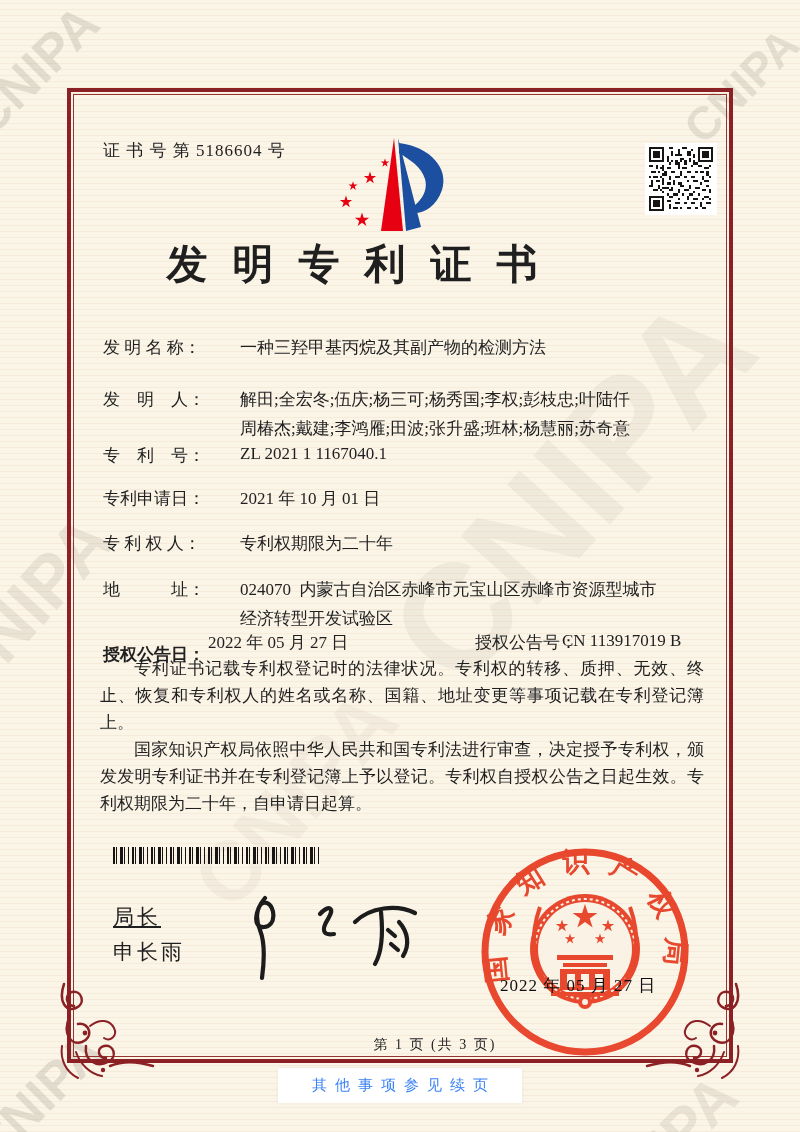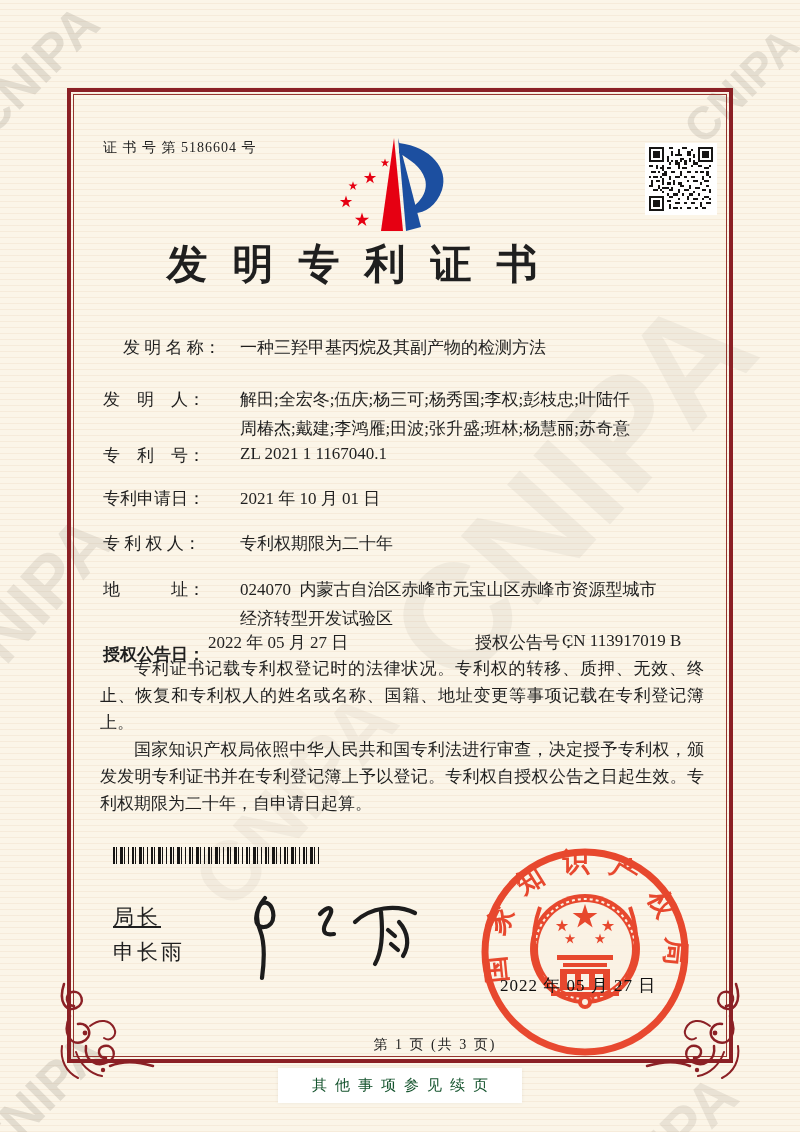--- a/index.html
+++ b/index.html
@@ -33,21 +33,21 @@
   .frame{
     position:absolute;left:67px;top:88px;width:666px;height:975px;
     border:4px solid #8b2025;box-sizing:border-box;
   }
   .frame-inner{
     position:absolute;left:2px;top:2px;right:2px;bottom:2px;
     border:1px solid #96352e;
   }
   .abs{position:absolute;}
 
-  .cert-no{left:103px;top:139px;font-size:14px;letter-spacing:1px;white-space:pre;}
+  .cert-no{left:103px;top:139px;font-size:17px;letter-spacing:1px;white-space:pre;}
   .title{
     left:67px;top:237px;width:570px;text-align:center;
     font-size:41px;font-weight:bold;letter-spacing:25px;text-indent:25px;
   }
 
   .field-label{font-size:17px;white-space:pre;}
   .field-value{font-size:17px;white-space:pre;}
   .lab{left:103px;}
   .val{left:240px;}
 
@@ -72,21 +72,21 @@
 
   .seal-date{
     left:500px;top:974px;font-size:17px;letter-spacing:1px;color:#101010;white-space:pre;z-index:4;
   }
   .page-indicator{
     left:67px;top:1036px;width:736px;text-align:center;font-size:14px;letter-spacing:2px;
   }
   .footer-note{
     left:50%;top:1068px;transform:translateX(-50%);
     background:#ffffff;padding:8px 26px;
-    font-size:15px;letter-spacing:8px;text-indent:8px;color:#14532d;
+    font-size:15px;letter-spacing:8px;text-indent:8px;color:#3b82f6;
     box-shadow:0 0 4px rgba(0,0,0,0.06);
   }
   .qr-box{
     left:645px;top:143px;width:72px;height:72px;background:#fff;
     display:flex;align-items:center;justify-content:center;
   }
 </style>
 </head>
 <body>
 
@@ -160,21 +160,21 @@
           <rect x="2" y="24" width="3" height="3"></rect>
         <path d="M8,6h1v1h-1z M10,6h1v1h-1z M12,6h1v1h-1z M14,6h1v1h-1z M16,6h1v1h-1z M18,6h1v1h-1z M20,6h1v1h-1z M6,8h1v1h-1z M6,10h1v1h-1z M6,12h1v1h-1z M6,14h1v1h-1z M6,16h1v1h-1z M6,18h1v1h-1z M6,20h1v1h-1z"></path>
         <path d="M9,0h2v1h-2z M13,1h1v2h-1z M15,0h2v1h-2z M19,1h1v1h-1z M10,2h1v2h-1z M12,3h3v1h-3z M17,2h2v2h-2z M20,3h1v2h-1z M8,4h1v2h-1z M14,5h2v1h-2z M18,5h1v2h-1z M9,7h1v1h-1z M12,7h2v1h-2z M16,7h1v1h-1z M20,7h2v1h-2z M0,8h2v1h-2z M3,8h1v2h-1z M5,9h2v1h-2z M8,9h2v1h-2z M13,8h1v2h-1z M15,9h2v1h-2z M19,8h1v1h-1z M22,8h2v1h-2z M25,9h2v1h-2z M27,8h1v1h-1z M1,11h2v1h-2z M4,11h1v1h-1z M7,11h1v2h-1z M10,11h2v1h-2z M14,11h1v2h-1z M17,11h2v1h-2z M21,11h1v1h-1z M23,11h2v1h-2z M26,11h1v2h-1z M0,13h1v1h-1z M2,13h2v1h-2z M5,13h1v1h-1z M9,13h1v2h-1z M12,13h2v1h-2z M16,13h1v1h-1z M19,13h2v1h-2z M24,13h1v2h-1z M27,13h1v1h-1z M1,15h1v2h-1z M3,15h2v1h-2z M6,15h1v1h-1z M8,16h2v1h-2z M11,15h1v2h-1z M13,16h2v1h-2z M17,15h1v1h-1z M20,15h2v1h-2z M23,16h1v1h-1z M25,15h2v1h-2z"></path>
         <path d="M0,17h2v1h-2z M4,17h1v2h-1z M7,18h2v1h-2z M10,18h1v1h-1z M14,17h2v1h-2z M18,17h1v2h-1z M21,18h2v1h-2z M26,17h1v1h-1z M2,19h2v1h-2z M5,19h1v1h-1z M9,19h2v1h-2z M13,19h1v2h-1z M16,19h2v1h-2z M20,20h1v1h-1z M24,19h2v1h-2z M27,19h1v2h-1z M8,21h1v1h-1z M11,21h2v1h-2z M15,21h1v1h-1z M18,21h2v1h-2z M22,21h1v1h-1z M25,22h2v1h-2z M9,22h2v1h-2z M13,23h1v1h-1z M17,22h1v2h-1z M20,23h2v1h-2z M24,23h1v1h-1z M27,23h1v1h-1z M8,24h2v1h-2z M12,25h2v1h-2z M16,25h1v1h-1z M19,25h2v1h-2z M23,25h1v2h-1z M26,25h2v1h-2z M9,26h1v2h-1z M11,27h2v1h-2z M14,27h1v1h-1z M17,27h2v1h-2z M21,27h1v1h-1z M24,27h2v1h-2z"></path>
       </g>
     </svg>
   </div>
 
   <div class="abs title">发明专利证书</div>
 
-  <div class="abs field-label lab" style="top:336px;margin-left:20px;">发 明 名 称：</div>
+  <div class="abs field-label lab" style="top:336px;">发 明 名 称：</div>
   <div class="abs field-value val" style="top:336px;">一种三羟甲基丙烷及其副产物的检测方法</div>
 
   <div class="abs field-label lab" style="top:388px;">发　明　人：</div>
   <div class="abs field-value val" style="top:388px;">解田;全宏冬;伍庆;杨三可;杨秀国;李权;彭枝忠;叶陆仟</div>
   <div class="abs field-value val" style="top:417px;">周椿杰;戴建;李鸿雁;田波;张升盛;班林;杨慧丽;苏奇意</div>
 
   <div class="abs field-label lab" style="top:444px;">专　利　号：</div>
   <div class="abs field-value val" style="top:444px;">ZL 2021 1 1167040.1</div>
 
   <div class="abs field-label lab" style="top:487px;">专利申请日：</div>

